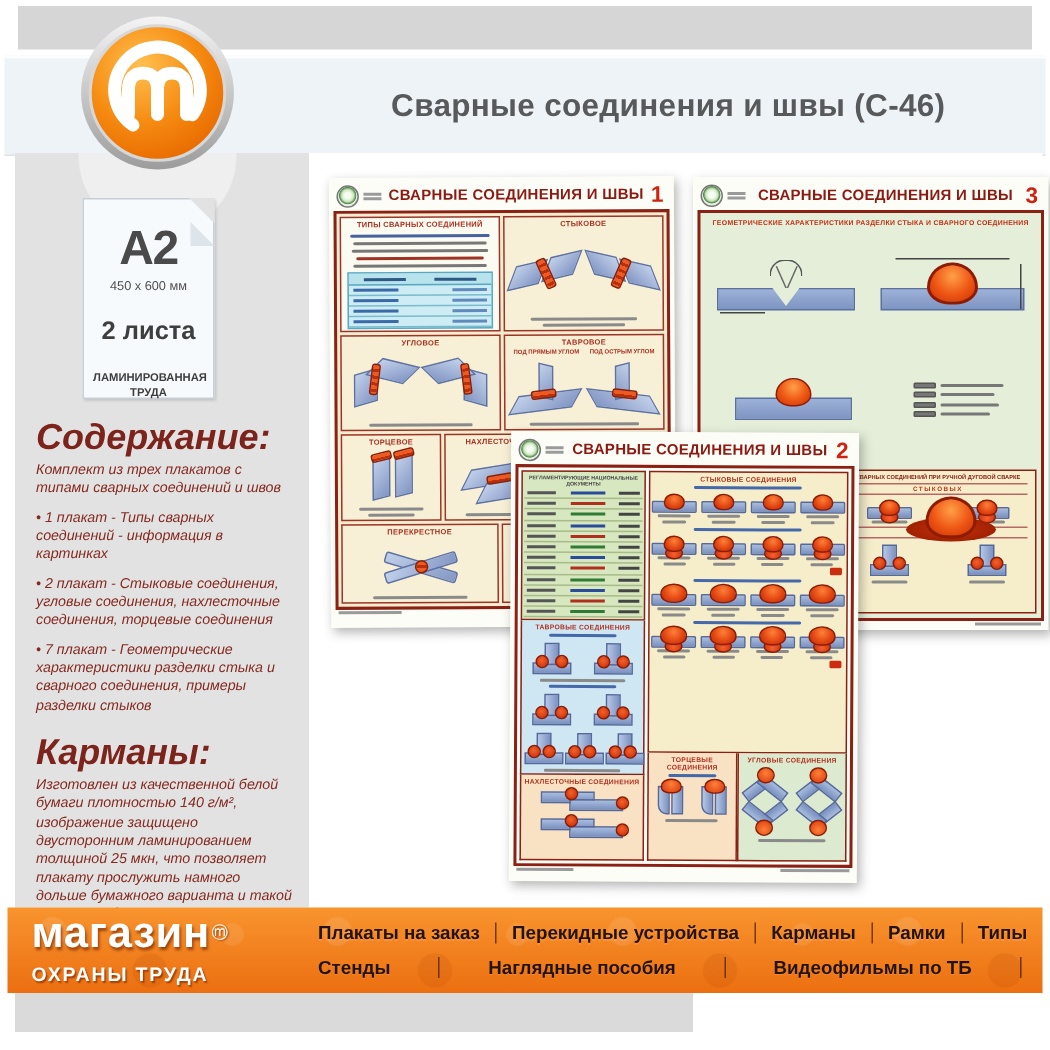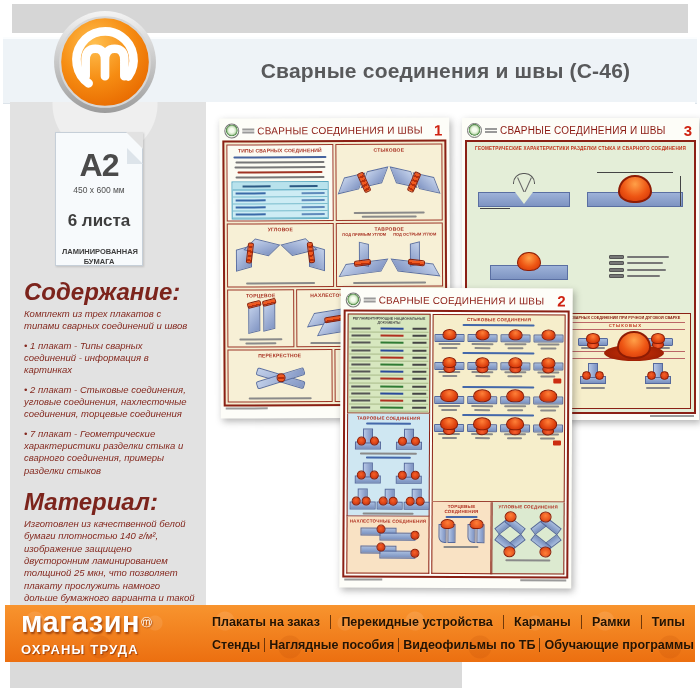--- a/index.html
+++ b/index.html
@@ -36,21 +36,21 @@
   .content{position:absolute;left:206px;top:102px;width:489px;height:503px;background:#fff}
   .poster{position:absolute;background:#fdfdf8;padding:3px;box-shadow:2px 3px 7px rgba(40,40,40,.35);cursor:pointer}
   .poster.p1{left:14px;top:16px;width:224px;height:294px;transform:rotate(-.3deg)}
   .poster.p3{left:256px;top:16px;width:231px;height:296px}
   .poster.p2{left:134px;top:186px;width:226px;height:294px;z-index:3;transform:rotate(.3deg)}
   .phead{height:19px;display:flex;align-items:center;gap:3px;padding:0 2px}
   .emblem{width:13px;height:13px;border-radius:50%;flex:none;border:1px solid #777;
           background:radial-gradient(circle at 50% 45%,#f6fdf0 0 2px,#cfe4c2 4px,#4e8a46 5.5px,#e8efe4 6px)}
   .eml{display:flex;flex-direction:column;gap:1.5px;flex:none}
   .eml i{display:block;width:12px;height:1.5px;background:#9a9a9a}
-  .ptitle{flex:1;font-weight:normal;font-size:10px;color:#8b1a12;letter-spacing:.2px;white-space:nowrap}
+  .ptitle{flex:1;text-align:center;font-weight:bold;font-size:10px;color:#8b1a12;letter-spacing:.2px;white-space:nowrap}
   .pnum{font-size:15px;font-weight:bold;color:#cf2211;padding-right:2px}
   .pbody{border:2px solid #8b2015;overflow:hidden;position:relative}
   .pfoot{height:4px;display:flex;justify-content:space-between;padding:1px 2px}
   .pfoot i{height:2px;background:#9a9a9a;display:block}
   
   .tl{height:2px;border-radius:1px;background:#9a9a9a;margin:1.5px auto}
   .tl.c1{background:#46639e}.tl.c2{background:#a03424}.tl.c3{background:#777}
   
   .p1b{background:#f3ecd0;height:260px;display:flex;flex-direction:column;padding:1px}
   .prow{display:flex}
@@ -233,31 +233,31 @@
       <circle cx="52" cy="52" r="44" fill="url(#org)" stroke="#d7d7d7" stroke-width="2"></circle>
       <circle cx="52" cy="50" r="28" fill="none" stroke="#ffffff" stroke-width="8.5" stroke-linecap="round" stroke-dasharray="132 44" transform="rotate(125 52 50)"></circle>
       <path d="M33 66V50q0-11 9.5-11T52 50v16 M52 50q0-11 9.5-11T71 50v16" fill="none" stroke="#ffffff" stroke-width="8.5" stroke-linecap="round"></path>
     </svg>
   </div>
 
   <aside class="sidebar">
     <div class="paper">
       <div class="pp-format">A2</div>
       <div class="pp-size">450 x 600 мм</div>
-      <div class="pp-sheets">6 листа</div>
-      <div class="pp-paper">ЛАМИНИРОВАННАЯ БУМАГА</div>
+      <div class="pp-sheets">2 листа</div>
+      <div class="pp-paper">ЛАМИНИРОВАННАЯ ТРУДА</div>
     </div>
     <div class="sb-h h1">Содержание:</div>
     <div class="sb-t t1">
       <p>Комплект из трех плакатов с типами сварных соединений и швов</p>
       <p>• 1 плакат - Типы сварных соединений - информация в картинках</p>
       <p>• 2 плакат - Стыковые соединения, угловые соединения, нахлесточные соединения, торцевые соединения</p>
       <p>• 7 плакат - Геометрические характеристики разделки стыка и сварного соединения, примеры разделки стыков</p>
     </div>
-    <div class="sb-h h2">Материал:</div>
+    <div class="sb-h h2">Карманы:</div>
     <div class="sb-t t2">
       <p>Изготовлен из качественной белой бумаги плотностью 140 г/м², изображение защищено двусторонним ламинированием толщиной 25 мкн, что позволяет плакату прослужить намного дольше бумажного варианта и такой плакат не боится влаги - его смело можно протирать.</p>
     </div>
   </aside>
 
   <main class="content">
 
     <div class="poster p1">
       <div class="phead">
         <span class="emblem"></span>
@@ -896,20 +896,19 @@
         <span class="msep"></span>
         <a href="#">Типы</a>
       </div>
       <div class="mrow">
         <a href="#">Стенды</a>
         <span class="msep"></span>
         <a href="#">Наглядные пособия</a>
         <span class="msep"></span>
         <a href="#">Видеофильмы по ТБ</a>
         <span class="msep"></span>
-        <a href="#">Обучающие программы</a>
       </div>
     </nav>
   </footer>
 
   <div class="under"></div>
 
 </div>
 
 </body></html>

